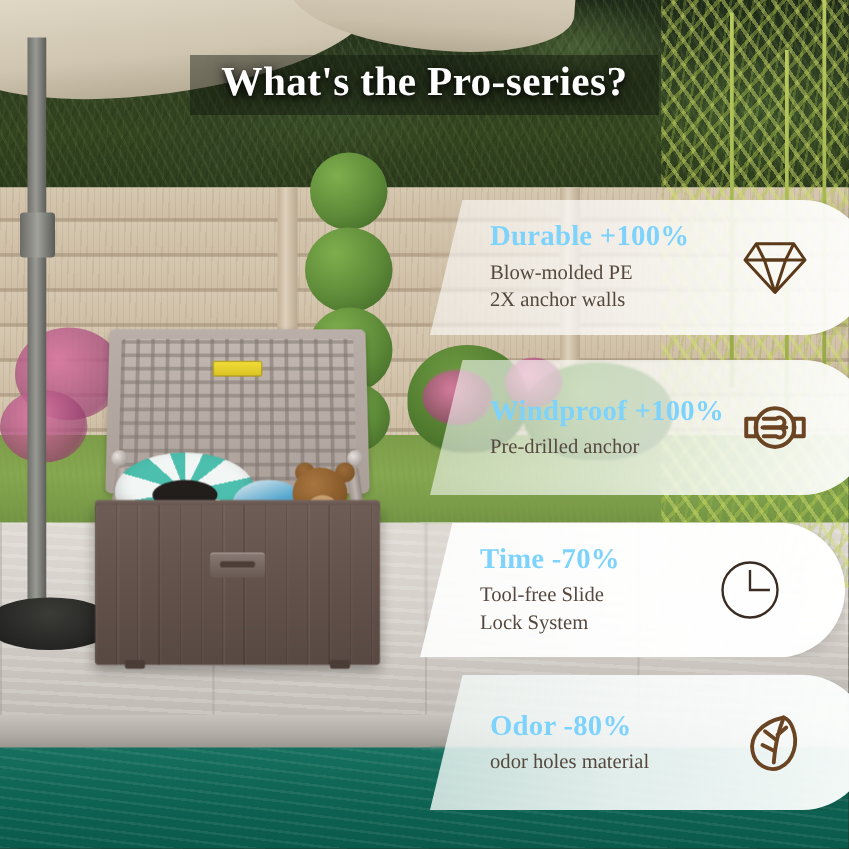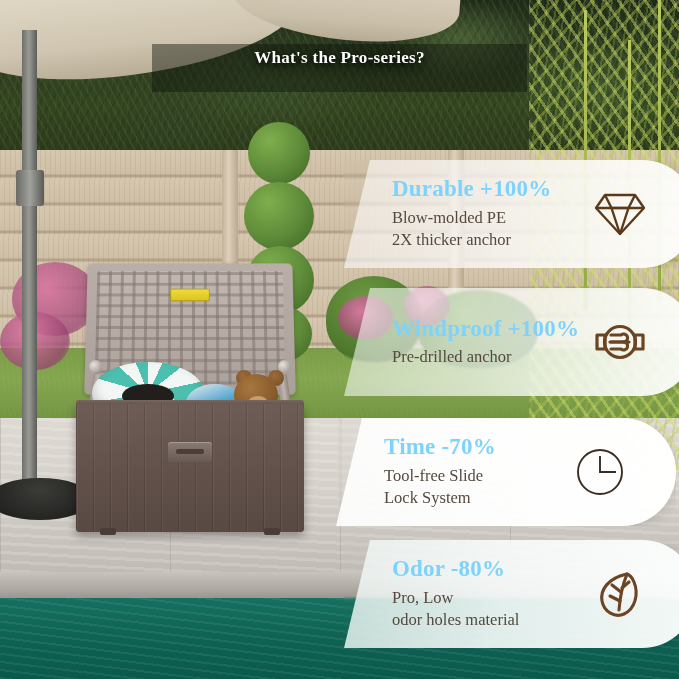--- a/index.html
+++ b/index.html
@@ -262,21 +262,21 @@
   .title-band{
     position:absolute; left:152px; top:44px; width:375px; height:48px;
     background:rgba(18,22,14,.45);
     filter:blur(0.4px);
   }
   .headline{
     position:absolute; left:0; top:48px; width:679px;
     text-align:center;
     font-family:"Liberation Serif", serif;
     font-weight:bold;
-    font-size:17px;
+    font-size:33px;
     letter-spacing:.3px;
     color:#ffffff;
     text-shadow:0 2px 6px rgba(0,0,0,.85), 0 0 14px rgba(0,0,0,.6);
   }
 
   
   .card{
     position:absolute;
     height:108px;
     display:flex;
@@ -402,21 +402,21 @@
     <div class="foot" style="right:24px;"></div>
   </div>
 
   <div class="title-band"></div>
   <div class="headline">What's the Pro-series?</div>
 
   <div class="card" id="card-durable">
     <div class="card-text">
       <div class="card-title">Durable +100%</div>
       <div class="card-line">Blow-molded PE</div>
-      <div class="card-line">2X thicker anchor</div>
+      <div class="card-line">2X anchor walls</div>
     </div>
     <div class="card-icon">
       <svg width="52" height="46" viewBox="0 0 52 46" fill="none" stroke="#5b3a1c" stroke-width="2.4" stroke-linejoin="round">
         <path d="M11 4 L41 4 L50 17 L26 43 L2 17 Z"></path>
         <path d="M2 17 L50 17"></path>
         <path d="M11 4 L17.5 17 L26 43"></path>
         <path d="M41 4 L34.5 17 L26 43"></path>
         <path d="M17.5 17 L34.5 17"></path>
       </svg>
     </div>
@@ -449,21 +449,20 @@
       <svg width="50" height="50" viewBox="0 0 50 50" fill="none" stroke="#3a2c22" stroke-width="1.9" stroke-linecap="square">
         <circle cx="25" cy="25" r="22"></circle>
         <path d="M25 10 L25 25 L40 25"></path>
       </svg>
     </div>
   </div>
 
   <div class="card" id="card-odor">
     <div class="card-text">
       <div class="card-title">Odor -80%</div>
-      <div class="card-line">Pro, Low</div>
       <div class="card-line">odor holes material</div>
     </div>
     <div class="card-icon">
       <svg width="48" height="52" viewBox="0 0 48 52" fill="none" stroke="#6b4423" stroke-width="3.1" stroke-linecap="round" stroke-linejoin="round">
         <path d="M31 6 C12 10 4 22 6 33 C8 44 19 50 28 46 C39 41 43 26 38 14 C36 9 34 7 31 6 Z"></path>
         <path d="M31 6 C27 16 24 28 23 42"></path>
         <path d="M25 24 L16 17"></path>
         <path d="M24 33 L14 28"></path>
         <path d="M26 20 L33 14"></path>
       </svg>

